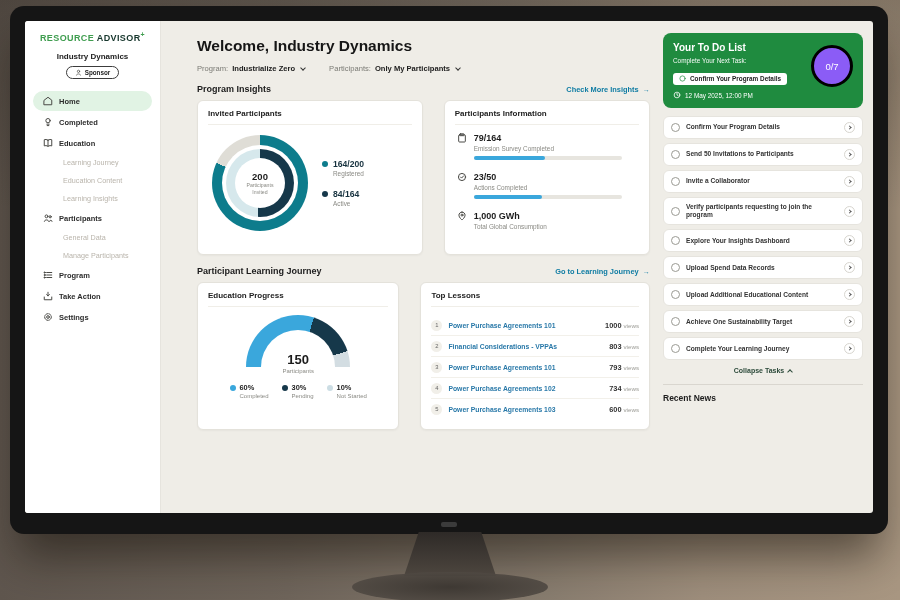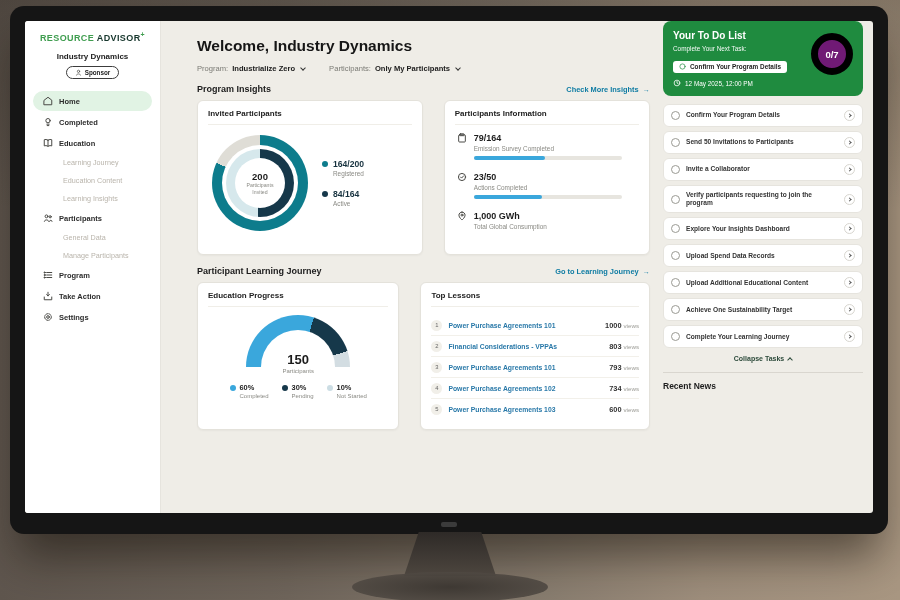--- a/index.html
+++ b/index.html
@@ -109,30 +109,30 @@
   .card-lessons { flex:1.07; min-height:148px; }
   .lesson-row { display:flex; align-items:center; gap:6px; padding:4.5px 0; border-bottom:1px solid #f2f0ea; }
   .lesson-row:last-child { border-bottom:none; }
   .rank { width:11px; height:11px; border-radius:50%; background:#f1efe9; color:#666;
     font-size:5.8px; display:flex; align-items:center; justify-content:center; flex:none; }
   .lesson-title { flex:1; color:#2878a8; font-size:6.8px; font-weight:bold; cursor:pointer; }
   .views { font-size:7.4px; font-weight:bold; color:#333; }
   .views-unit { font-size:6.2px; color:#9a9a94; font-weight:normal; margin-left:2px; }
 
   
-  .rightcol { width:214px; flex:none; padding:0 10px 0 4px; }
+  .rightcol { width:214px; flex:none; padding:12px 10px 0 4px; }
   .todo-card { position:relative; background:#1f8b3f; border-radius:8px; padding:9px 10px; color:#fff; }
   .todo-title { font-size:10px; font-weight:bold; }
   .todo-sub { font-size:6.4px; margin:4px 0 4px; opacity:.95; }
   .next-pill { display:inline-flex; align-items:center; gap:4px; background:#fff; border-radius:3px;
     padding:2.5px 6px; font-size:6.4px; font-weight:bold; color:#1c1c1c; max-width:142px; cursor:pointer; }
   .todo-due { display:flex; align-items:center; gap:4px; font-size:6.4px; margin-top:5px; }
   .todo-progress { position:absolute; top:12px; right:10px; width:42px; height:42px; border-radius:50%;
-    background:#701a75; border:7px solid #000000; display:flex; align-items:center; justify-content:center;
-    font-size:9.5px; font-weight:bold; color:#fff; }
+    background:#8b5cf6; border:3px solid #000000; display:flex; align-items:center; justify-content:center;
+    font-size:9.5px; font-weight:normal; color:#fff; }
   .tasks { margin-top:8px; display:flex; flex-direction:column; gap:4px; }
   .task-row { background:#fff; border:1px solid #e6e4de; border-radius:6px; padding:5px 7px;
     display:flex; align-items:center; gap:6px; cursor:pointer; }
   .task-check { width:9px; height:9px; border:1px solid #9a9a93; border-radius:50%; flex:none; cursor:pointer; }
   .task-label { flex:1; font-size:6.6px; font-weight:bold; color:#333; line-height:1.25; }
   .task-go { width:11px; height:11px; border:1px solid #d8d6d0; border-radius:50%; flex:none;
     display:flex; align-items:center; justify-content:center; }
   .chev-right { width:3px; height:3px; border-right:1px solid #555; border-top:1px solid #555;
     transform:rotate(45deg); margin-left:-1px; }
   .collapse { text-align:center; margin:7px 0 0; font-size:7px; font-weight:bold; color:#2c4a3a; cursor:pointer; }

